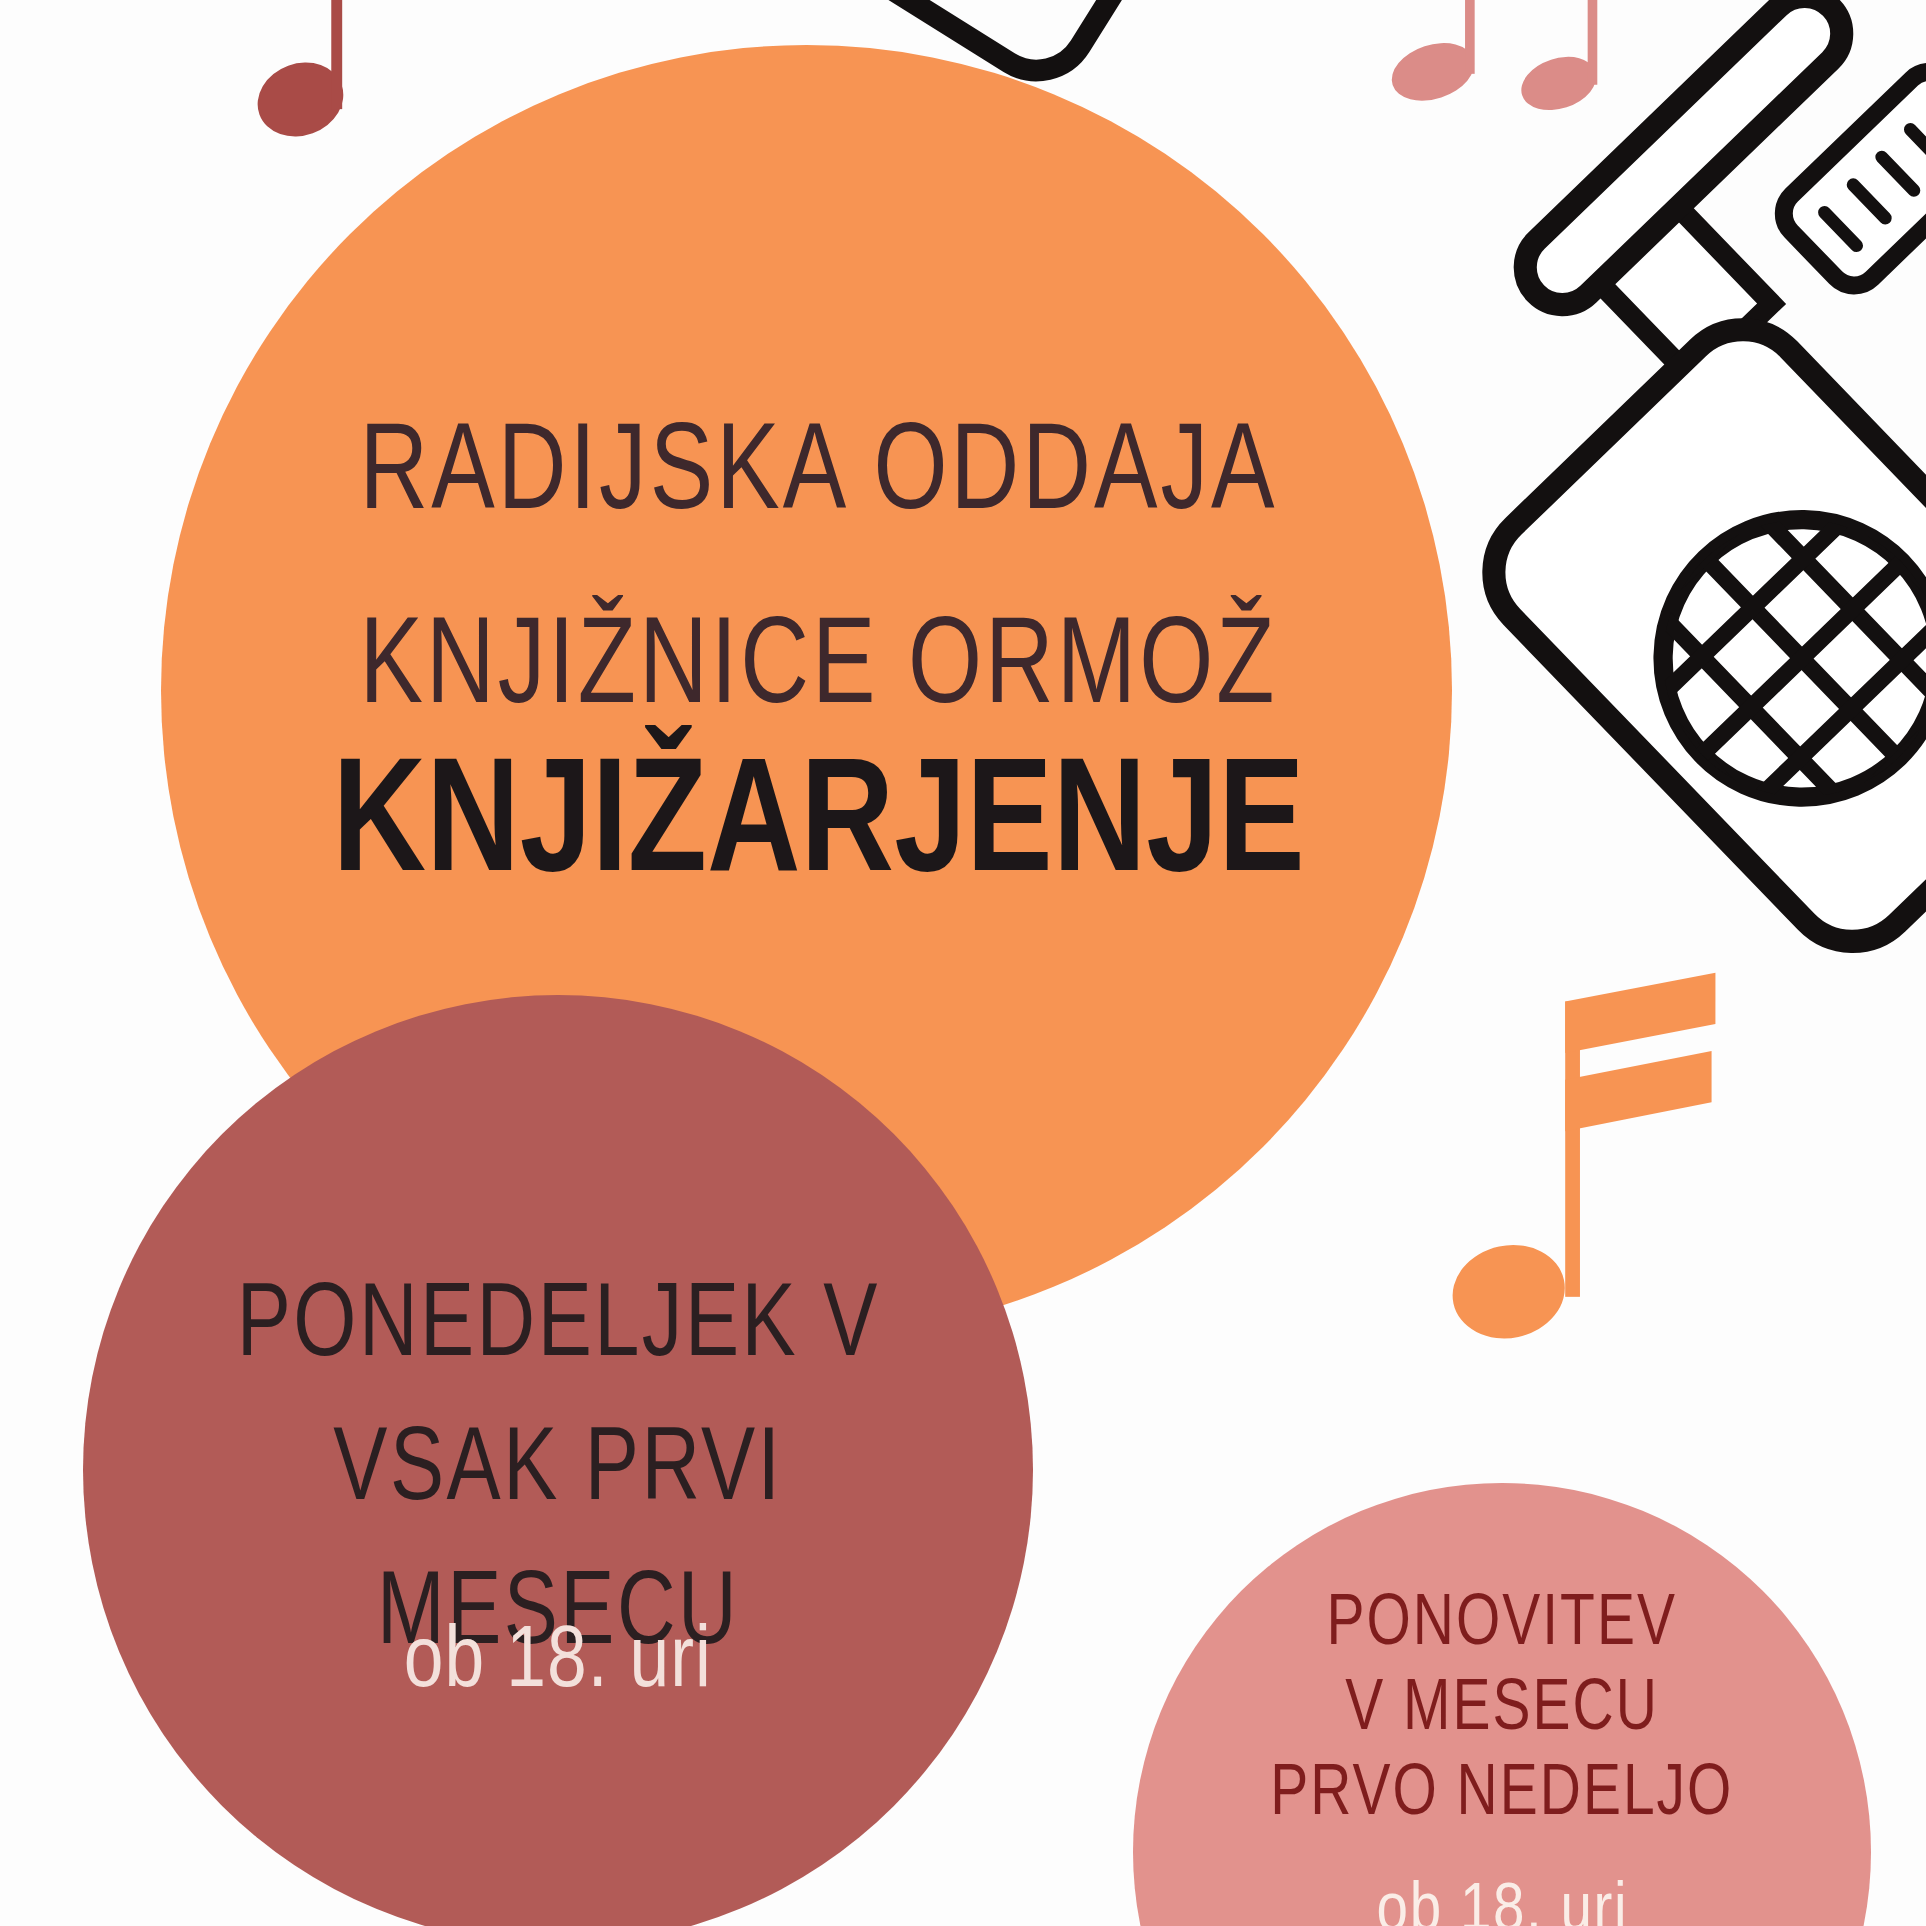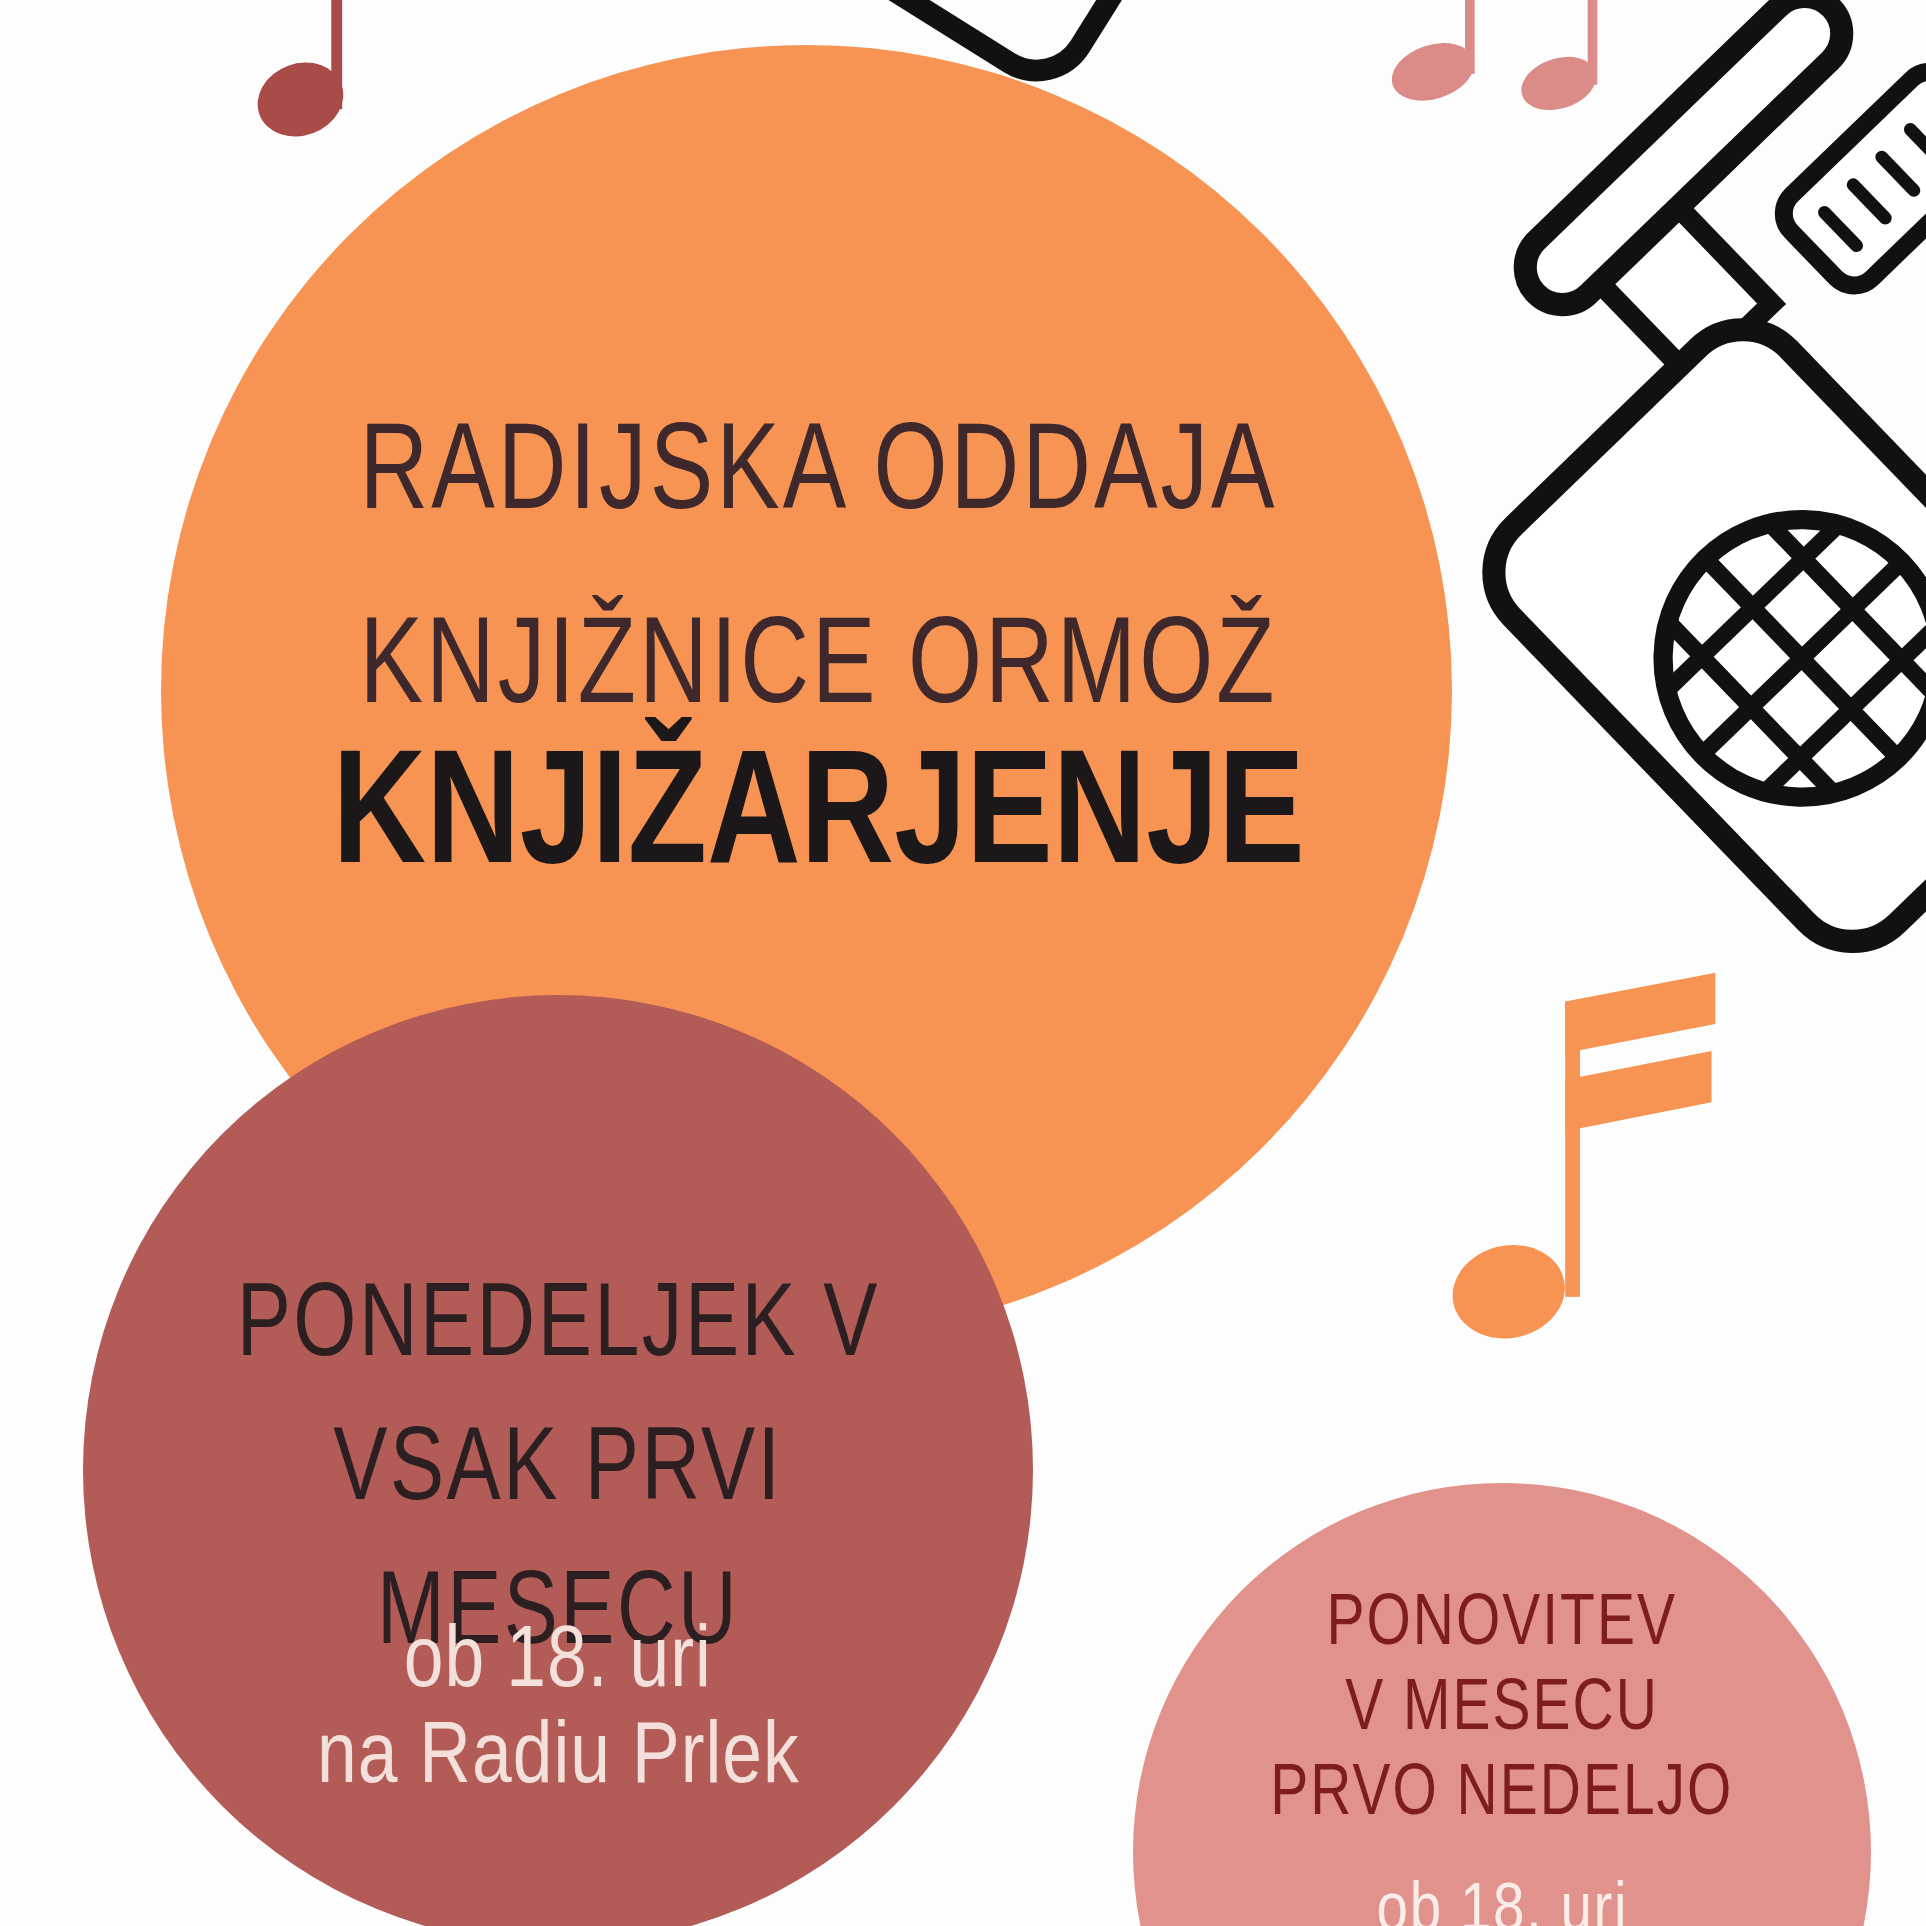--- a/index.html
+++ b/index.html
@@ -112,33 +112,32 @@
       <polygon points="2438,1640 2438,1560 2672,1515 2672,1595"></polygon>
       <polygon points="2438,1762 2438,1682 2666,1637 2666,1717"></polygon>
     </g>
   </svg>
 
   <div class="txt subtitle" style="color: rgb(62, 40, 44); text-align: center;">
     <span class="line"><span class="squeeze">RADIJSKA ODDAJA</span></span>
     <span class="line"><span class="squeeze">KNJIŽNICE ORMOŽ</span></span>
   </div>
 
-  <div class="txt title" style="color: rgb(28, 23, 25);">
+  <div class="txt title" style="color: rgb(28, 23, 25); margin-top: 8px;">
     <span class="line"><span class="squeeze">KNJIŽARJENJE</span></span>
   </div>
 
   <div class="txt m-head" style="color: rgb(43, 31, 33);">
     <span class="line"><span class="squeeze">PONEDELJEK V</span></span>
     <span class="line"><span class="squeeze">VSAK PRVI</span></span>
     <span class="line"><span class="squeeze">MESECU</span></span>
   </div>
 
   <div class="txt m-time" style="color: rgb(243, 224, 219);">
     <span class="line"><span class="squeeze">ob 18. uri</span></span>
-    <span class="line"><span class="squeeze">na Radiu Prlek</span></span>
   </div>
 
   <div class="txt p-head" style="color: #7f1d1d;">
     <span class="line"><span class="squeeze">PONOVITEV</span></span>
     <span class="line"><span class="squeeze">V MESECU</span></span>
     <span class="line"><span class="squeeze">PRVO NEDELJO</span></span>
   </div>
 
   <div class="txt p-time" style="color: rgb(250, 237, 231);">
     <span class="line"><span class="squeeze">ob 18. uri</span></span>

